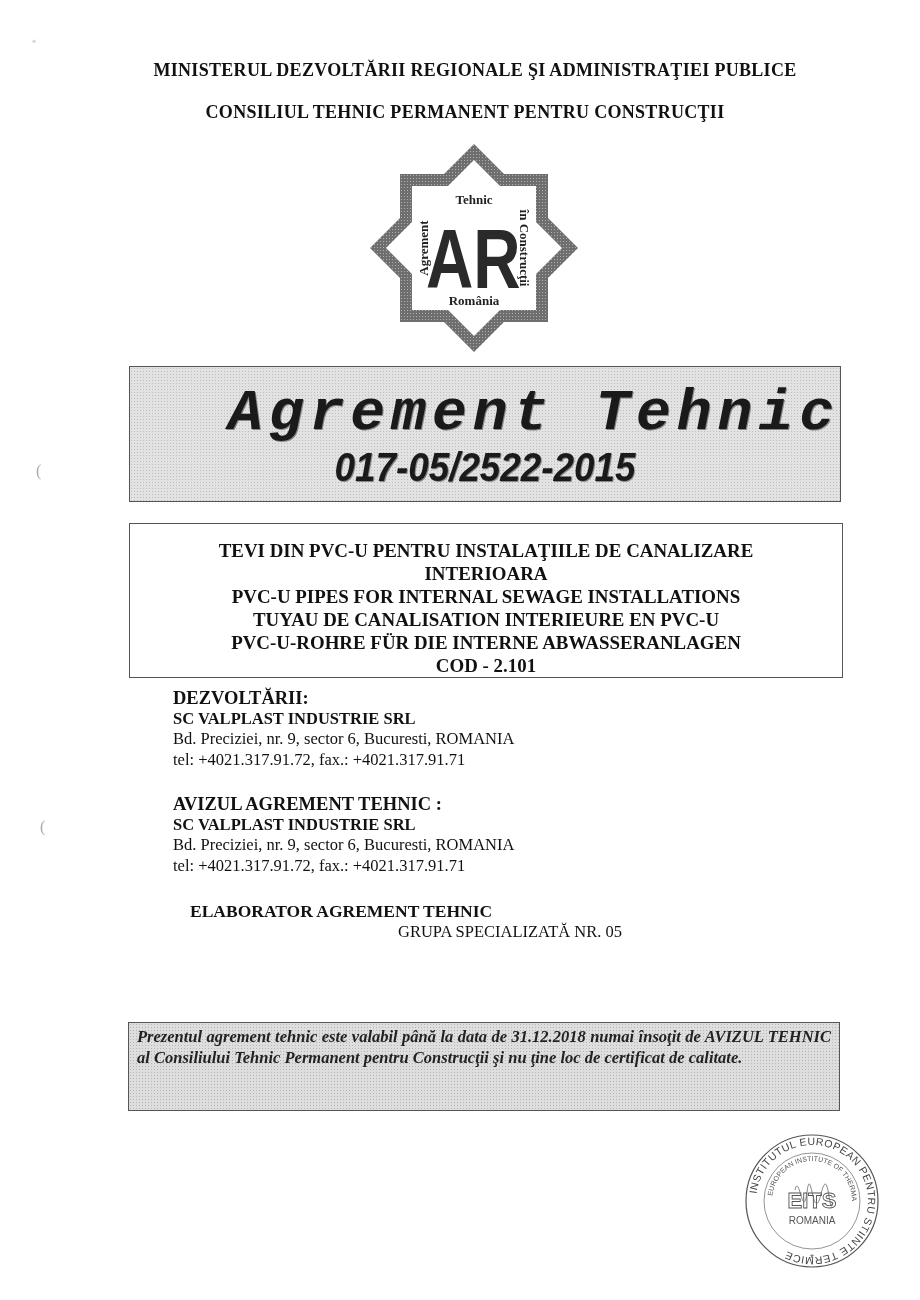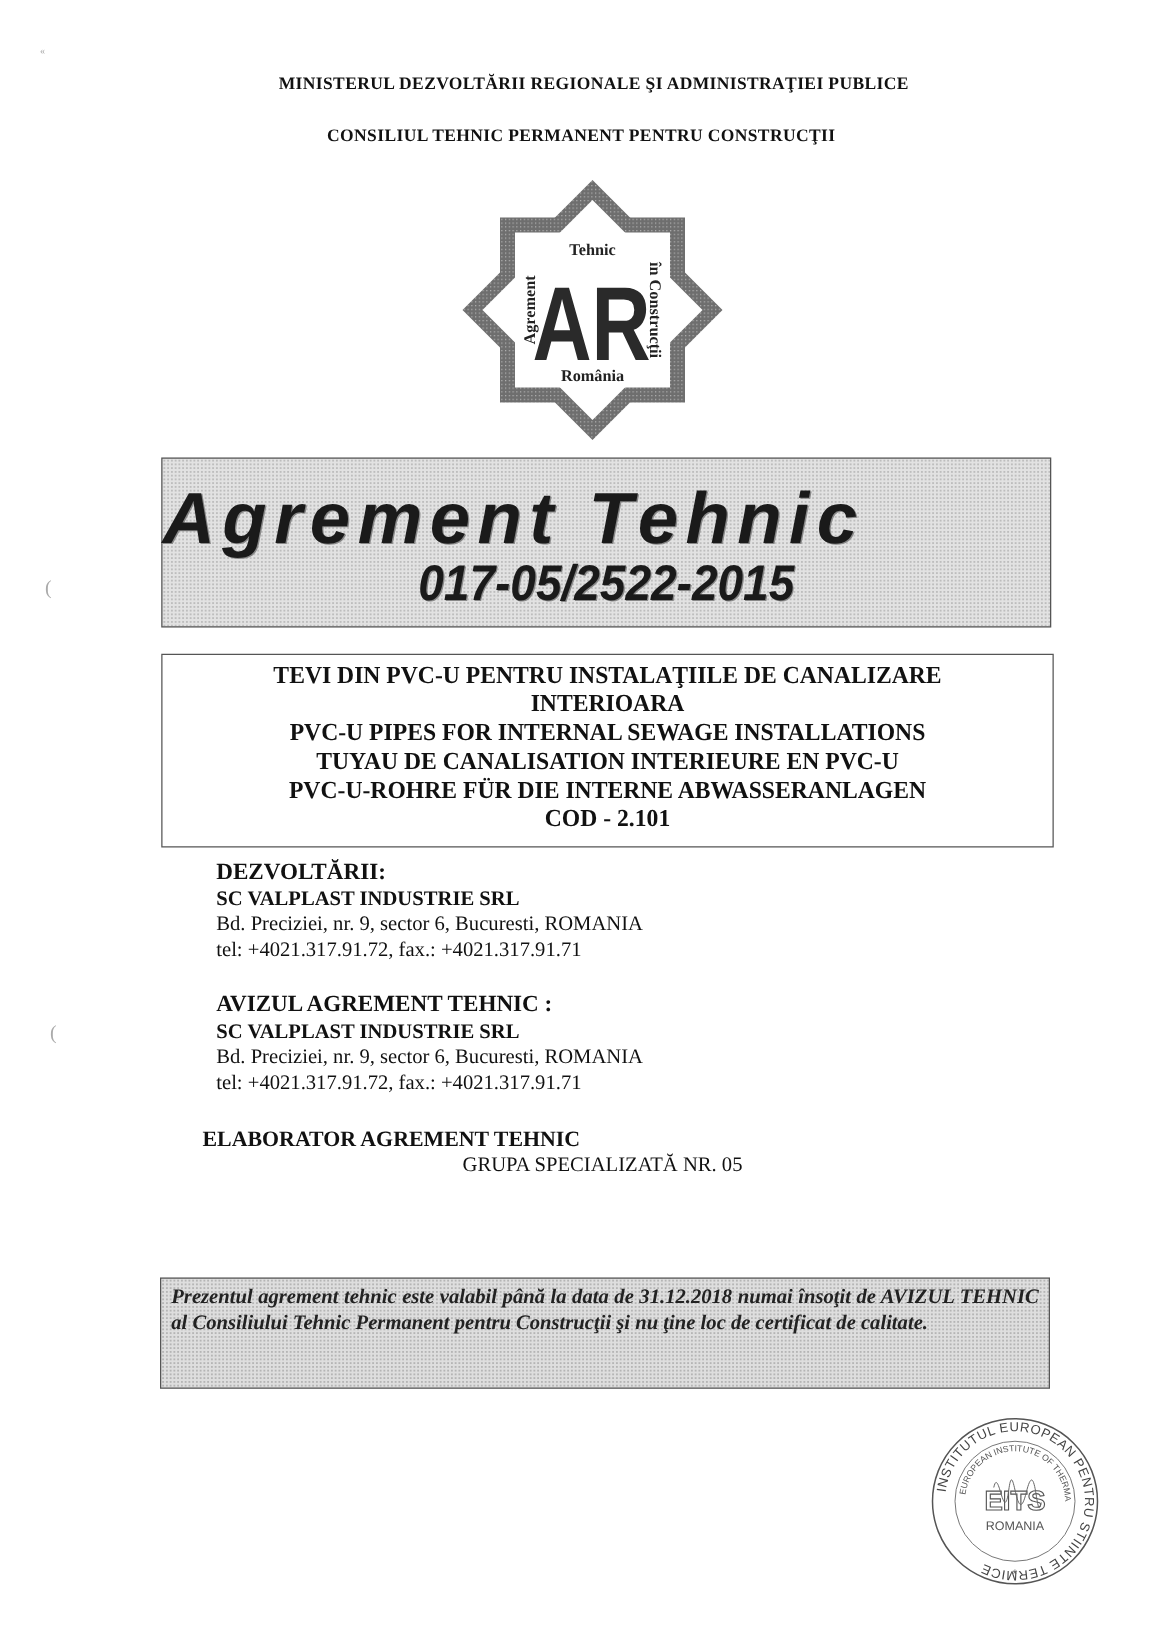--- a/index.html
+++ b/index.html
@@ -4,68 +4,68 @@
   <style>
     html, body { margin: 0; padding: 0; }
     body {
       width: 920px; height: 1300px; background: #ffffff; position: relative;
       overflow: hidden; color: #111;
       font-family: "Liberation Serif", serif;
     }
     .abs { position: absolute; }
     .hdr {
       left: 0; width: 920px; text-align: center; font-weight: bold;
-      font-size: 14px; letter-spacing: 0.3px; color: #111;
+      font-size: 18px; letter-spacing: 0.3px; color: #111;
     }
     #hdr1 { top: 60px; left: 30px; width: 890px; }
     #hdr2 { top: 102px; left: 20px; width: 890px; }
 
     
     #logo { left: 368px; top: 142px; width: 212px; height: 212px; }
 
     
     #title-box {
       left: 129px; top: 366px; width: 712px; height: 136px;
       border: 1.5px solid #555;
       background-color: #e2e2e2;
       background-image:
         radial-gradient(#bdbdbd 0.7px, transparent 0.9px);
       background-size: 3px 3px;
       box-sizing: border-box;
     }
     #title-main {
-      position: absolute; left: 0; width: 100%; top: 14px; text-align: left;
-      font-family: Liberation Sans, sans-serif; font-weight: bold; font-style: italic;
+      position: absolute; left: 0; width: 100%; top: 14px; text-align: right;
+      font-family: Liberation Mono, monospace; font-weight: bold; font-style: italic;
       font-size: 58px; letter-spacing: 6px; color: #1a1a1a;
       text-shadow: 1px 1px 0 #888;
     }
     #title-code {
       position: absolute; left: 0; width: 100%; top: 78px; text-align: center;
       font-family: "Liberation Sans", sans-serif; font-weight: bold; font-style: italic;
       font-size: 40px; color: #1a1a1a; transform: scaleX(0.92);
       text-shadow: 1px 1px 0 #888;
     }
 
     
     #product-box {
       left: 129px; top: 523px; width: 714px; height: 155px;
       border: 1.5px solid #555; box-sizing: border-box;
       text-align: center; font-weight: bold; font-size: 19.5px; line-height: 23px;
-      padding-top: 5px;
+      padding-top: 15px;
     }
     #product-box div { transform: scaleX(0.97); }
 
     
     .sec { left: 173px; font-size: 16.5px; line-height: 20.5px; }
     .sec .b { font-weight: bold; }
     .sec .big { font-size: 18.5px; }
     #sec-prod { top: 688px; }
     #sec-titular { top: 794px; }
 
-    #sec-elab { top: 900px; left: 162px; width: 640px; }
+    #sec-elab { top: 900px; left: 190px; width: 640px; }
     #elab-title { font-weight: bold; font-size: 17.5px; line-height: 22px; }
     #elab-inst { font-weight: bold; font-size: 17.5px; line-height: 22px; padding-left: 15px; }
     .elab-c { text-align: center; font-size: 16.5px; line-height: 20px; }
     #elab-addr { margin-left: -30px; width: 700px; }
     #elab-group { margin-left: -30px; width: 700px; }
     #elab-scope { font-size: 13px; line-height: 18px; margin-left: -30px; width: 700px; letter-spacing: -0.2px; }
 
     
     #valid-box {
       left: 128px; top: 1022px; width: 712px; height: 89px;

